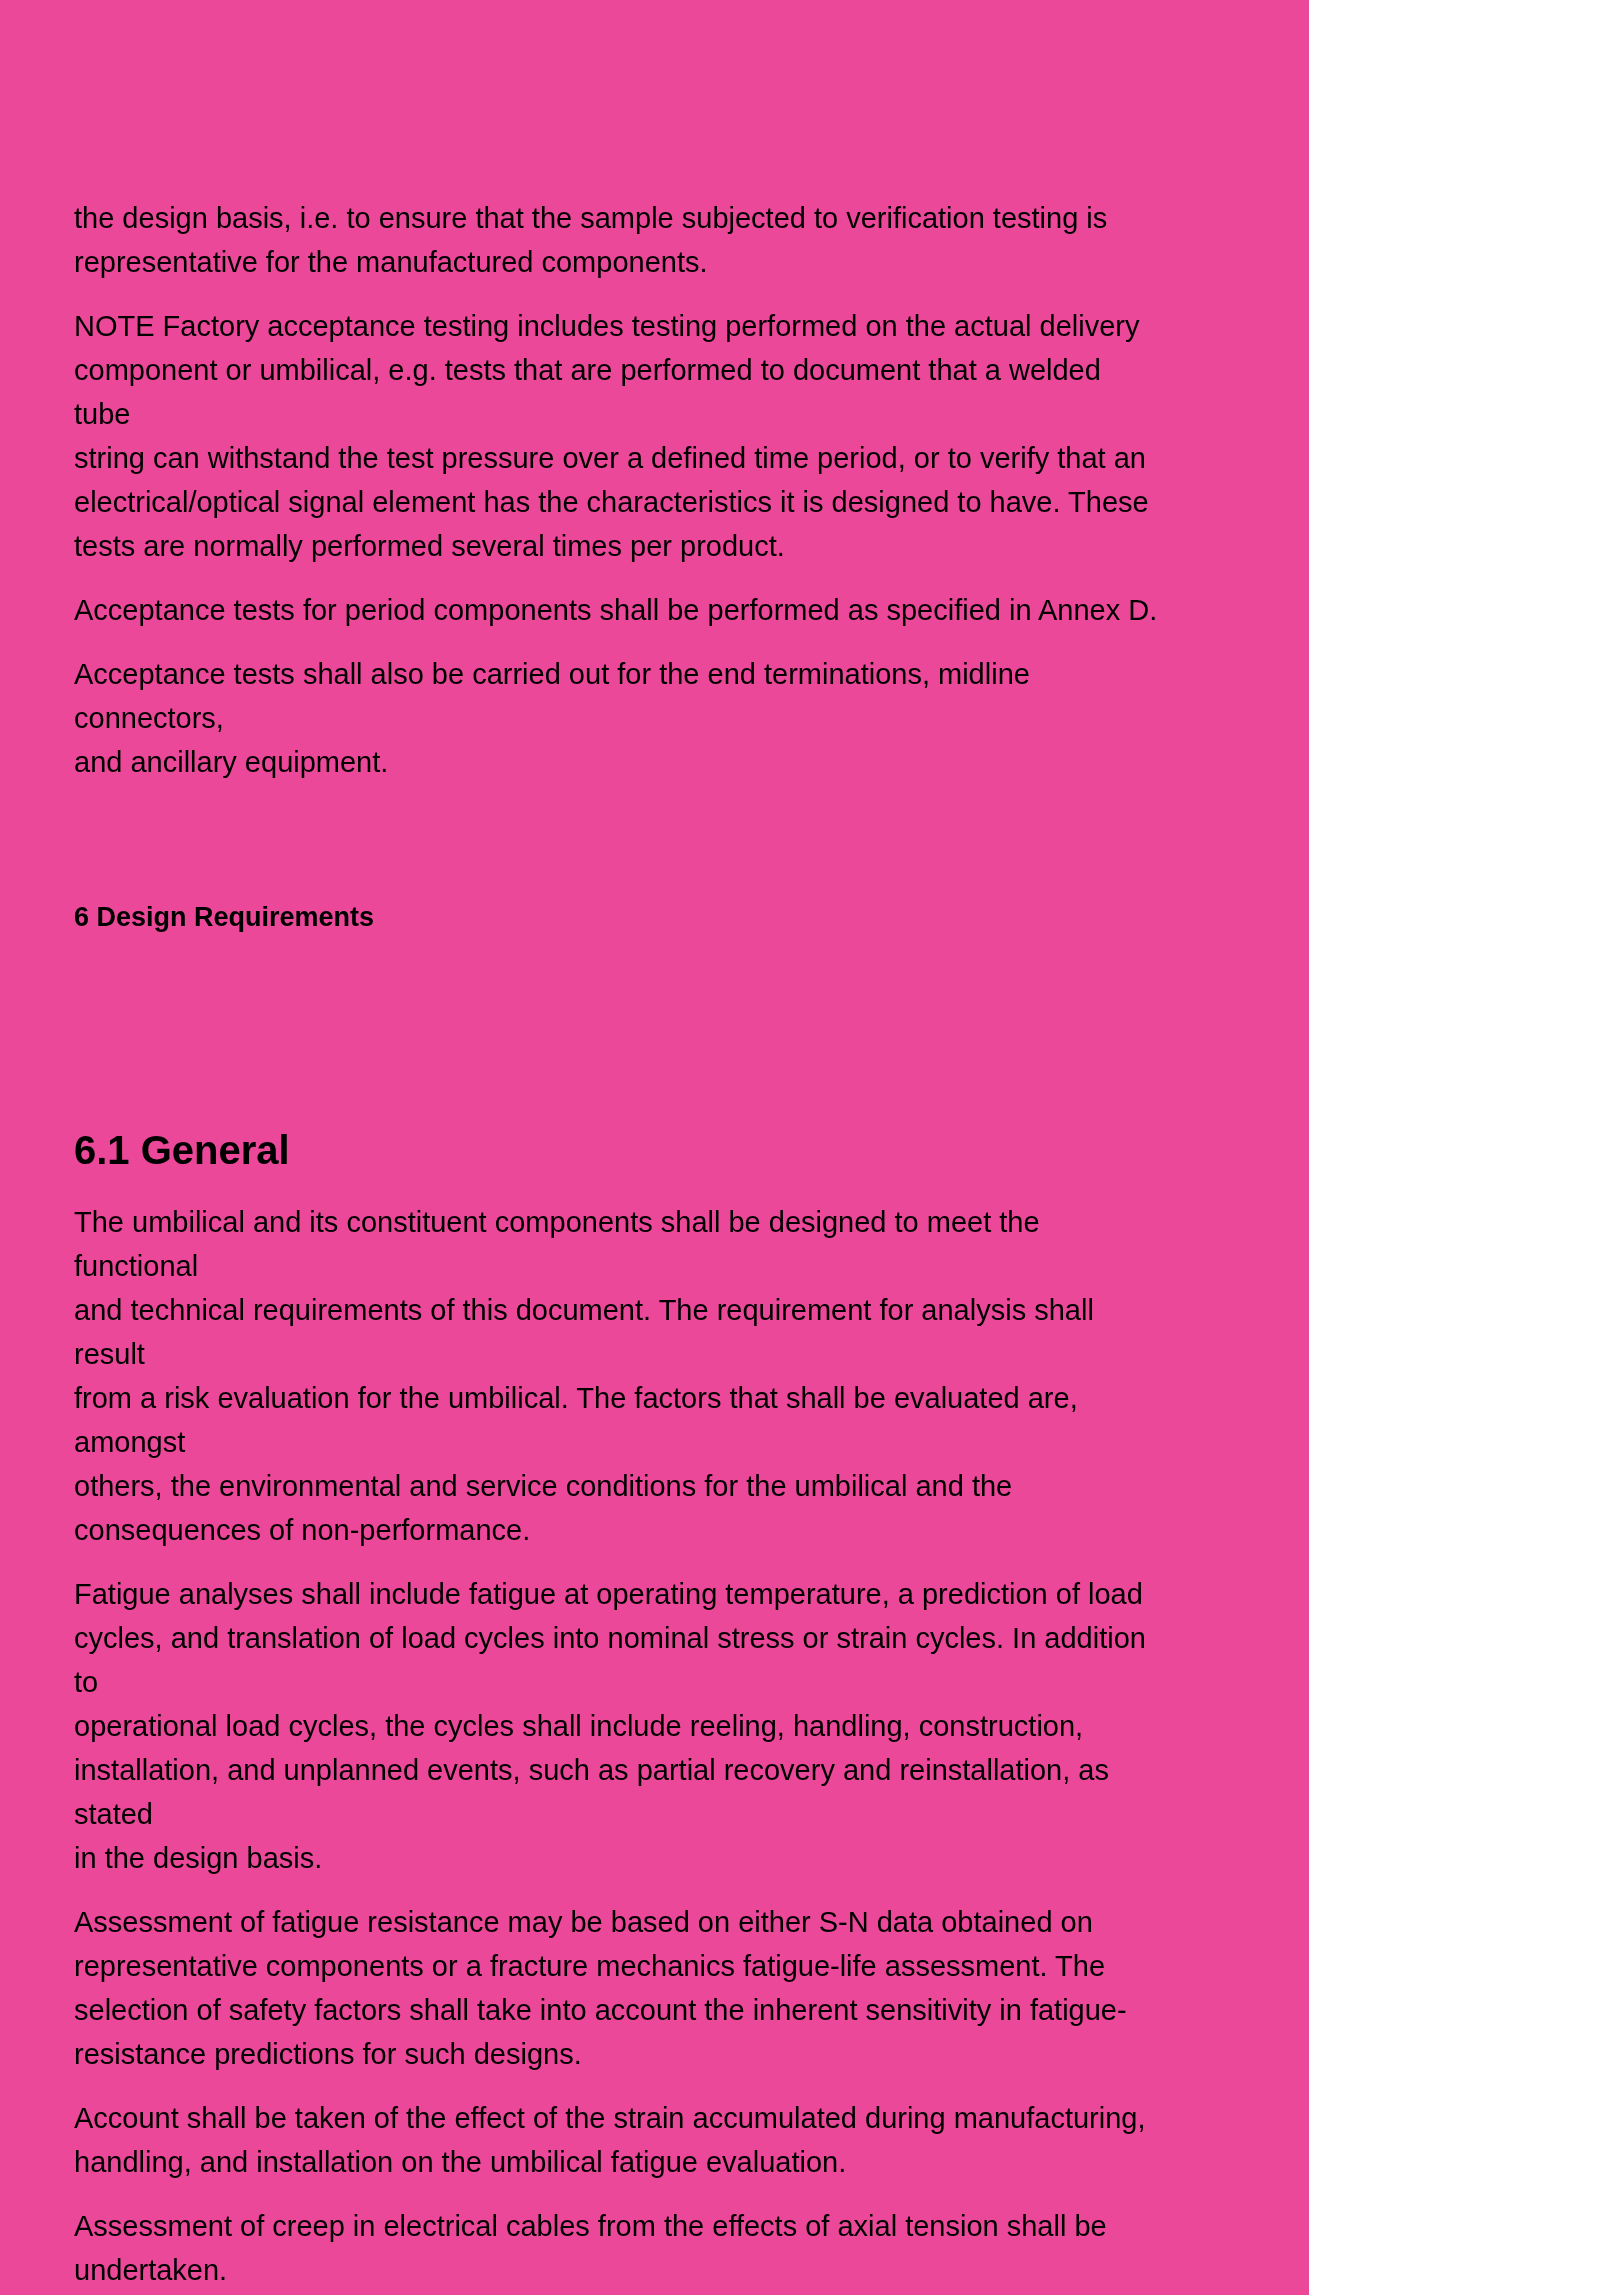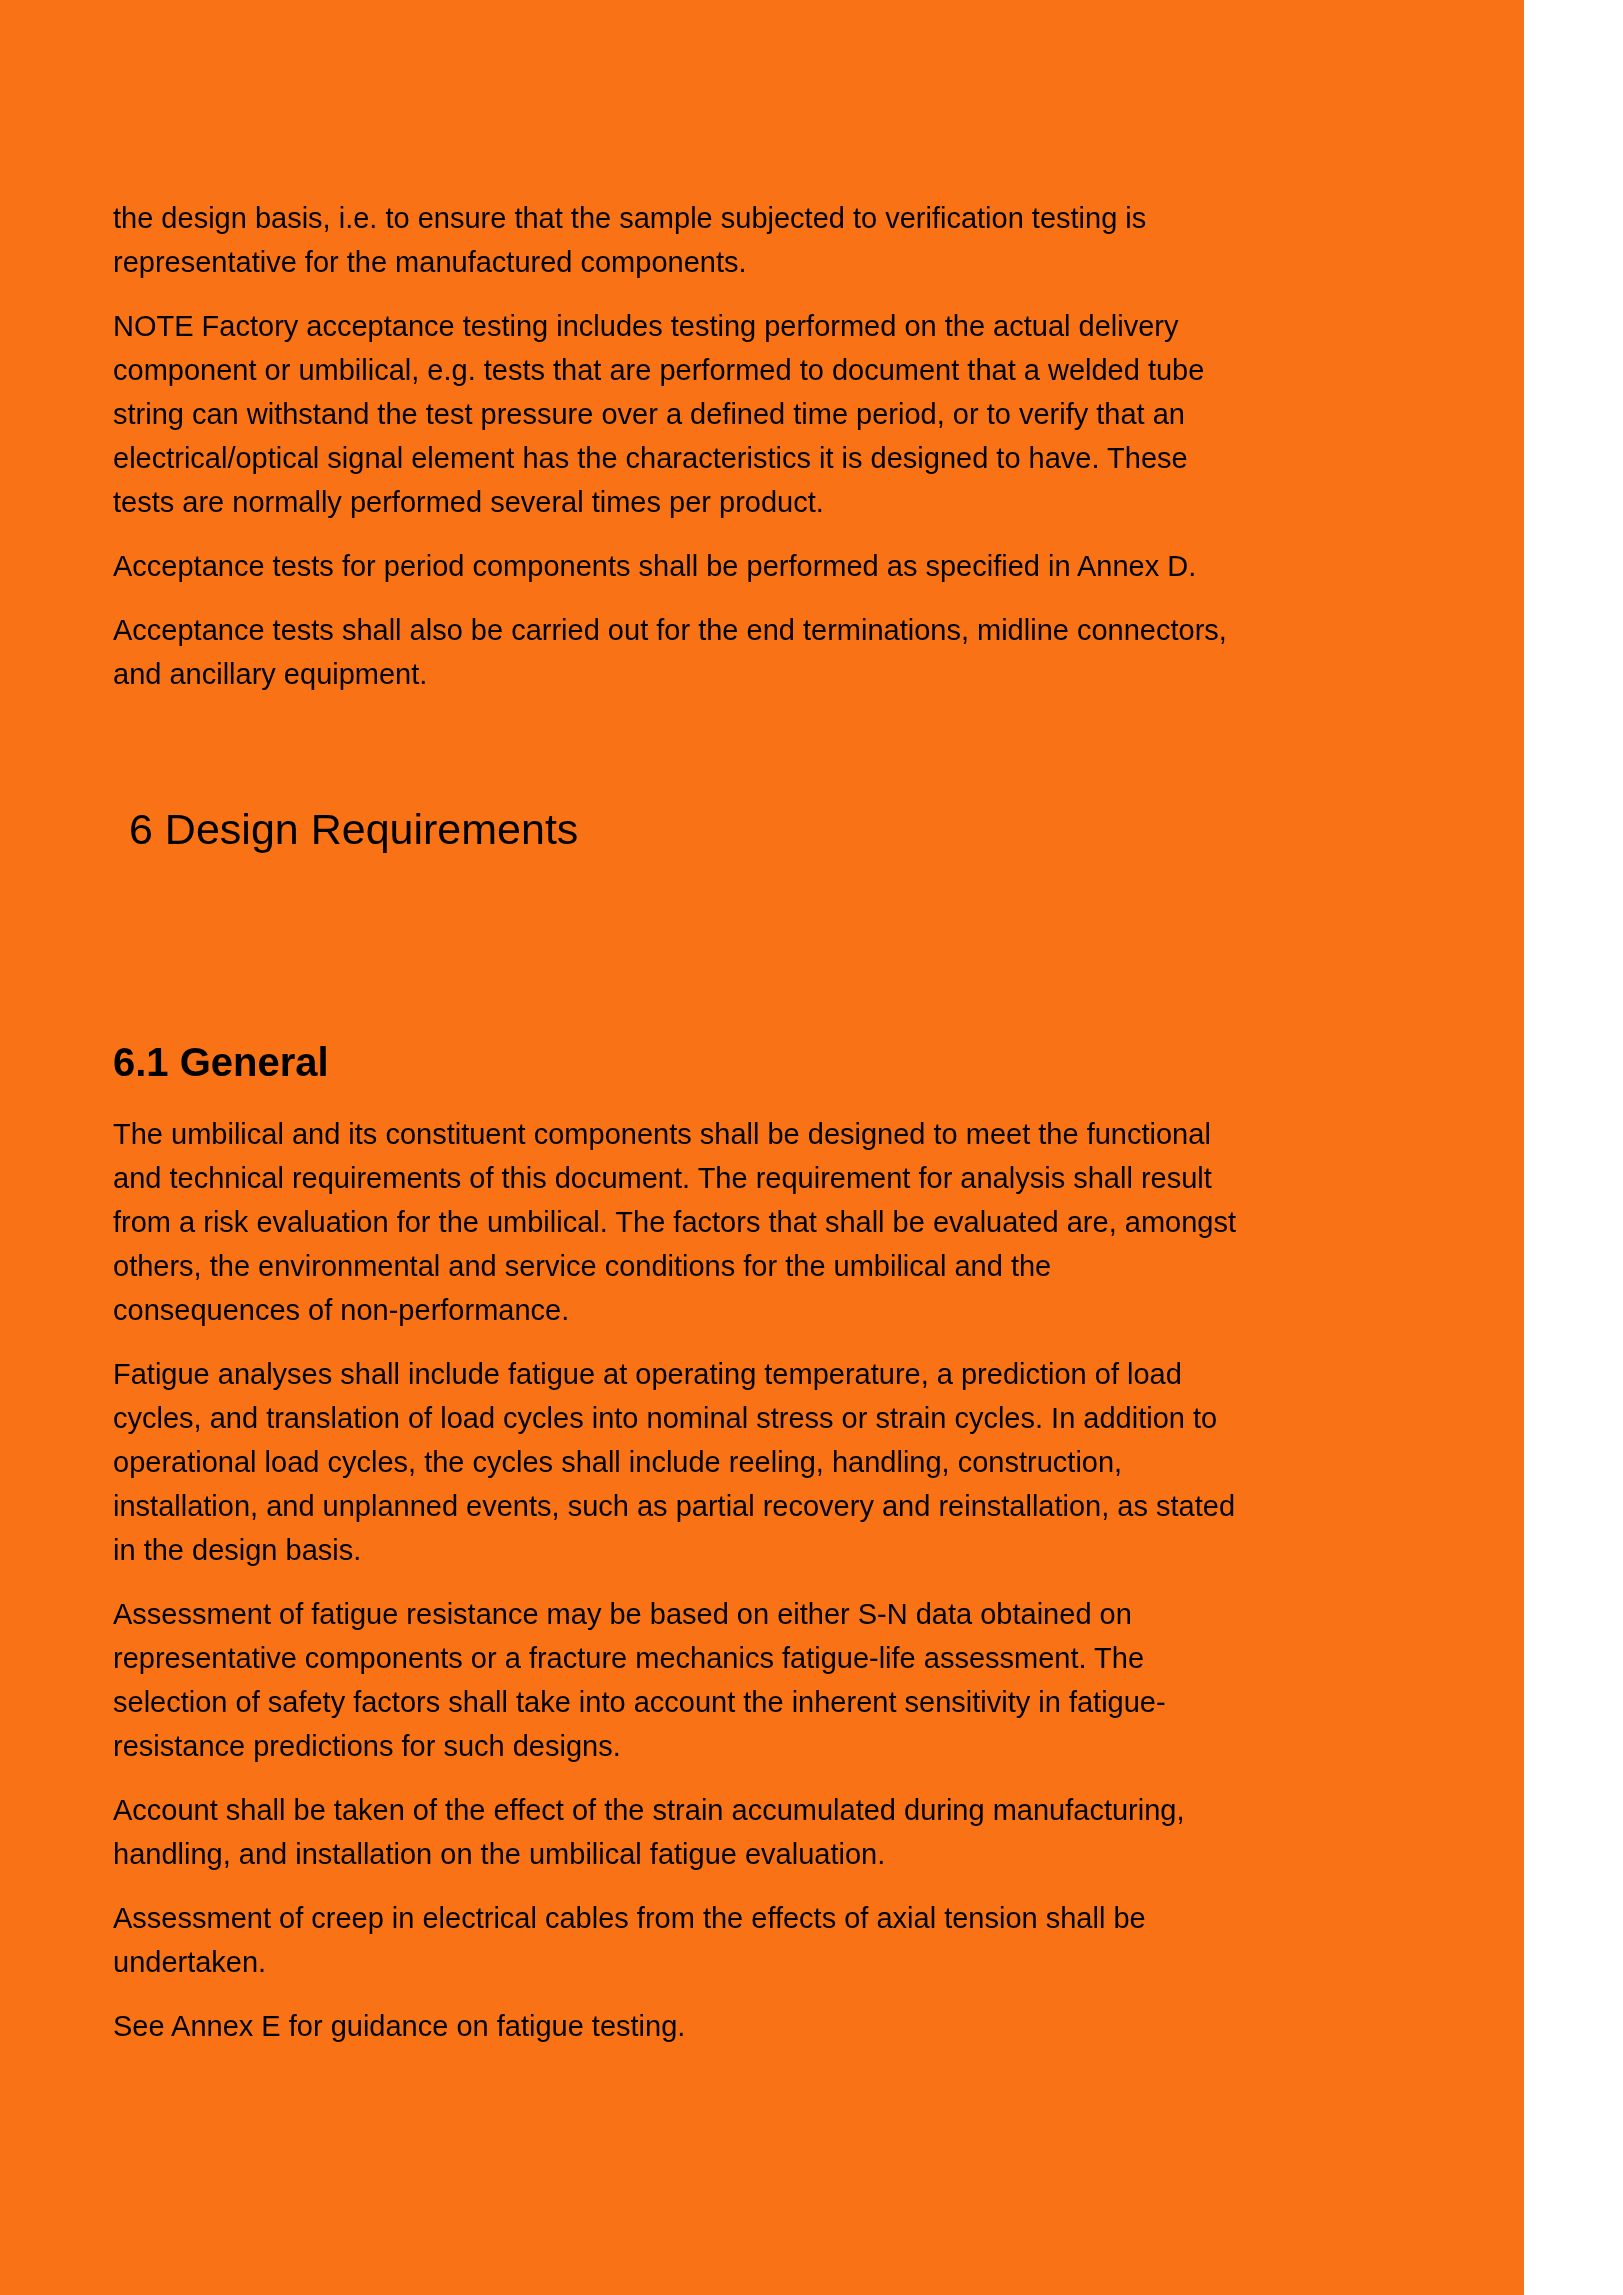--- a/index.html
+++ b/index.html
@@ -4,38 +4,38 @@
 <style>
   * { margin: 0; padding: 0; box-sizing: border-box; }
   html, body { background: #ffffff; }
   body {
     width: 1623px;
     height: 2295px;
     font-family: "Liberation Sans", sans-serif;
     color: #000000;
   }
   .page {
-    width: 1524px;
+    width: 1309px;
     height: 2295px;
-    background: #f97316;
-    padding: 196px 144px 0 113px;
+    background: #ec4899;
+    padding: 196px 144px 0 74px;
     overflow: hidden;
   }
   .page p {
     font-size: 29px;
     line-height: 44px;
     white-space: pre-line; 
     margin: 0 0 20px 0;
     font-weight: 400;
   }
   .page h1 {
-    font-size: 43px;
+    font-size: 27px;
     line-height: 44px;
-    font-weight: 400;
-    margin: 111px 0 0 16px;
+    font-weight: 700;
+    margin: 111px 0 0 0;
   }
   .page h2 {
     font-size: 40px;
     line-height: 37px;
     font-weight: 700;
     margin: 193px 0 31px 0;
   }
 </style>
 </head>
 <body>

